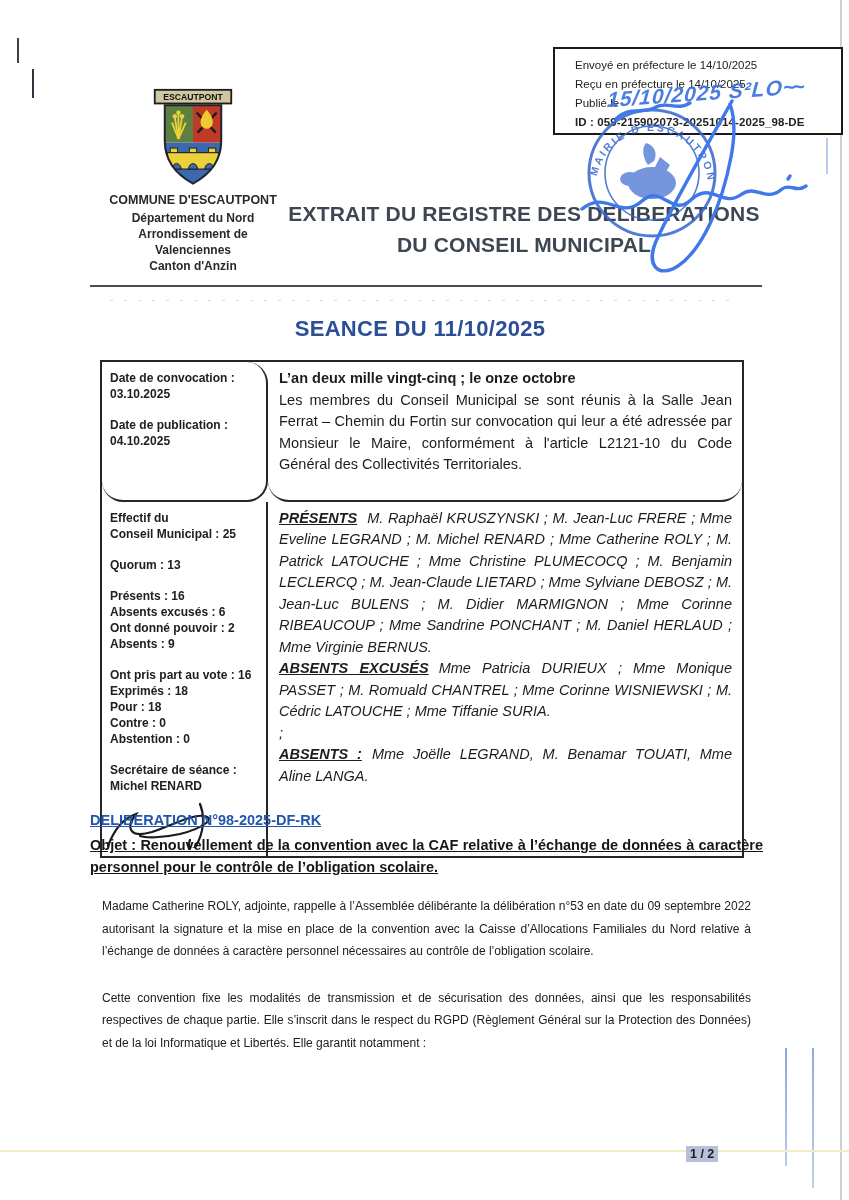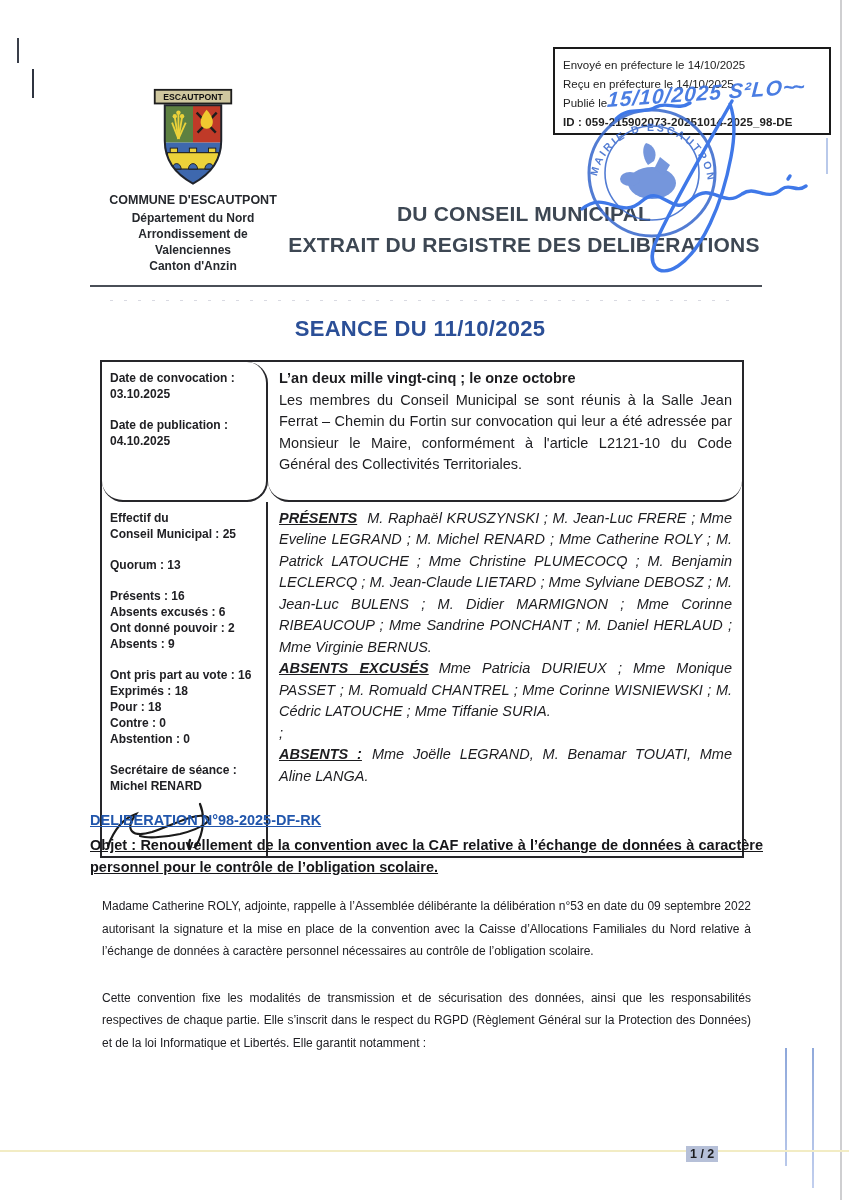--- a/index.html
+++ b/index.html
@@ -9,21 +9,21 @@
     font-family:"Liberation Sans",sans-serif;
     color:#1d1d20;
     -webkit-font-smoothing:antialiased;
   }
   .abs{position:absolute;}
 
   
   .stamp-box{
     left:553px;top:47px;width:258px;height:72px;
     border:2px solid #1a1a1a;background:#fff;
-    padding:7px 8px 5px 8px;font-size:11.5px;line-height:19px;color:#222;
+    padding:7px 8px 5px 20px;font-size:11.5px;line-height:19px;color:#222;
   }
   .stamp-box .id-line{font-weight:bold;letter-spacing:.1px;}
   .handwritten-date{
     position:absolute;left:52px;top:33px;width:230px;
     font-size:21px;font-weight:bold;font-style:italic;
     color:#3b72e0;transform:rotate(-4deg) skewX(-8deg);
     letter-spacing:1px;white-space:nowrap;opacity:.92;
   }
   .handwritten-date .swoosh{letter-spacing:-3px;font-weight:bold;}
 
@@ -171,22 +171,22 @@
 
 <div class="abs commune-block">
   <div class="commune-name">COMMUNE D'ESCAUTPONT</div>
   <div>Département du Nord</div>
   <div>Arrondissement de</div>
   <div>Valenciennes</div>
   <div>Canton d'Anzin</div>
 </div>
 
 <div class="abs main-title">
+  <div>EXTRAIT DU REGISTRE DES DELIBERATIONS</div>
   <div>DU CONSEIL MUNICIPAL</div>
-  <div>EXTRAIT DU REGISTRE DES DELIBERATIONS</div>
 </div>
 <div class="abs title-rule"></div>
 <div class="abs title-rule-dots"></div>
 
 <svg class="abs round-stamp" viewBox="0 0 272 200">
   <g opacity="0.85">
     <circle cx="92" cy="78" r="63" fill="none" stroke="#3566cc" stroke-width="3"></circle>
     <circle cx="92" cy="78" r="47" fill="none" stroke="#3566cc" stroke-width="1.6"></circle>
     <defs>
         <path id="arcTop" d="M 36,92 A 56 56 0 0 1 148,92" fill="none"></path>

